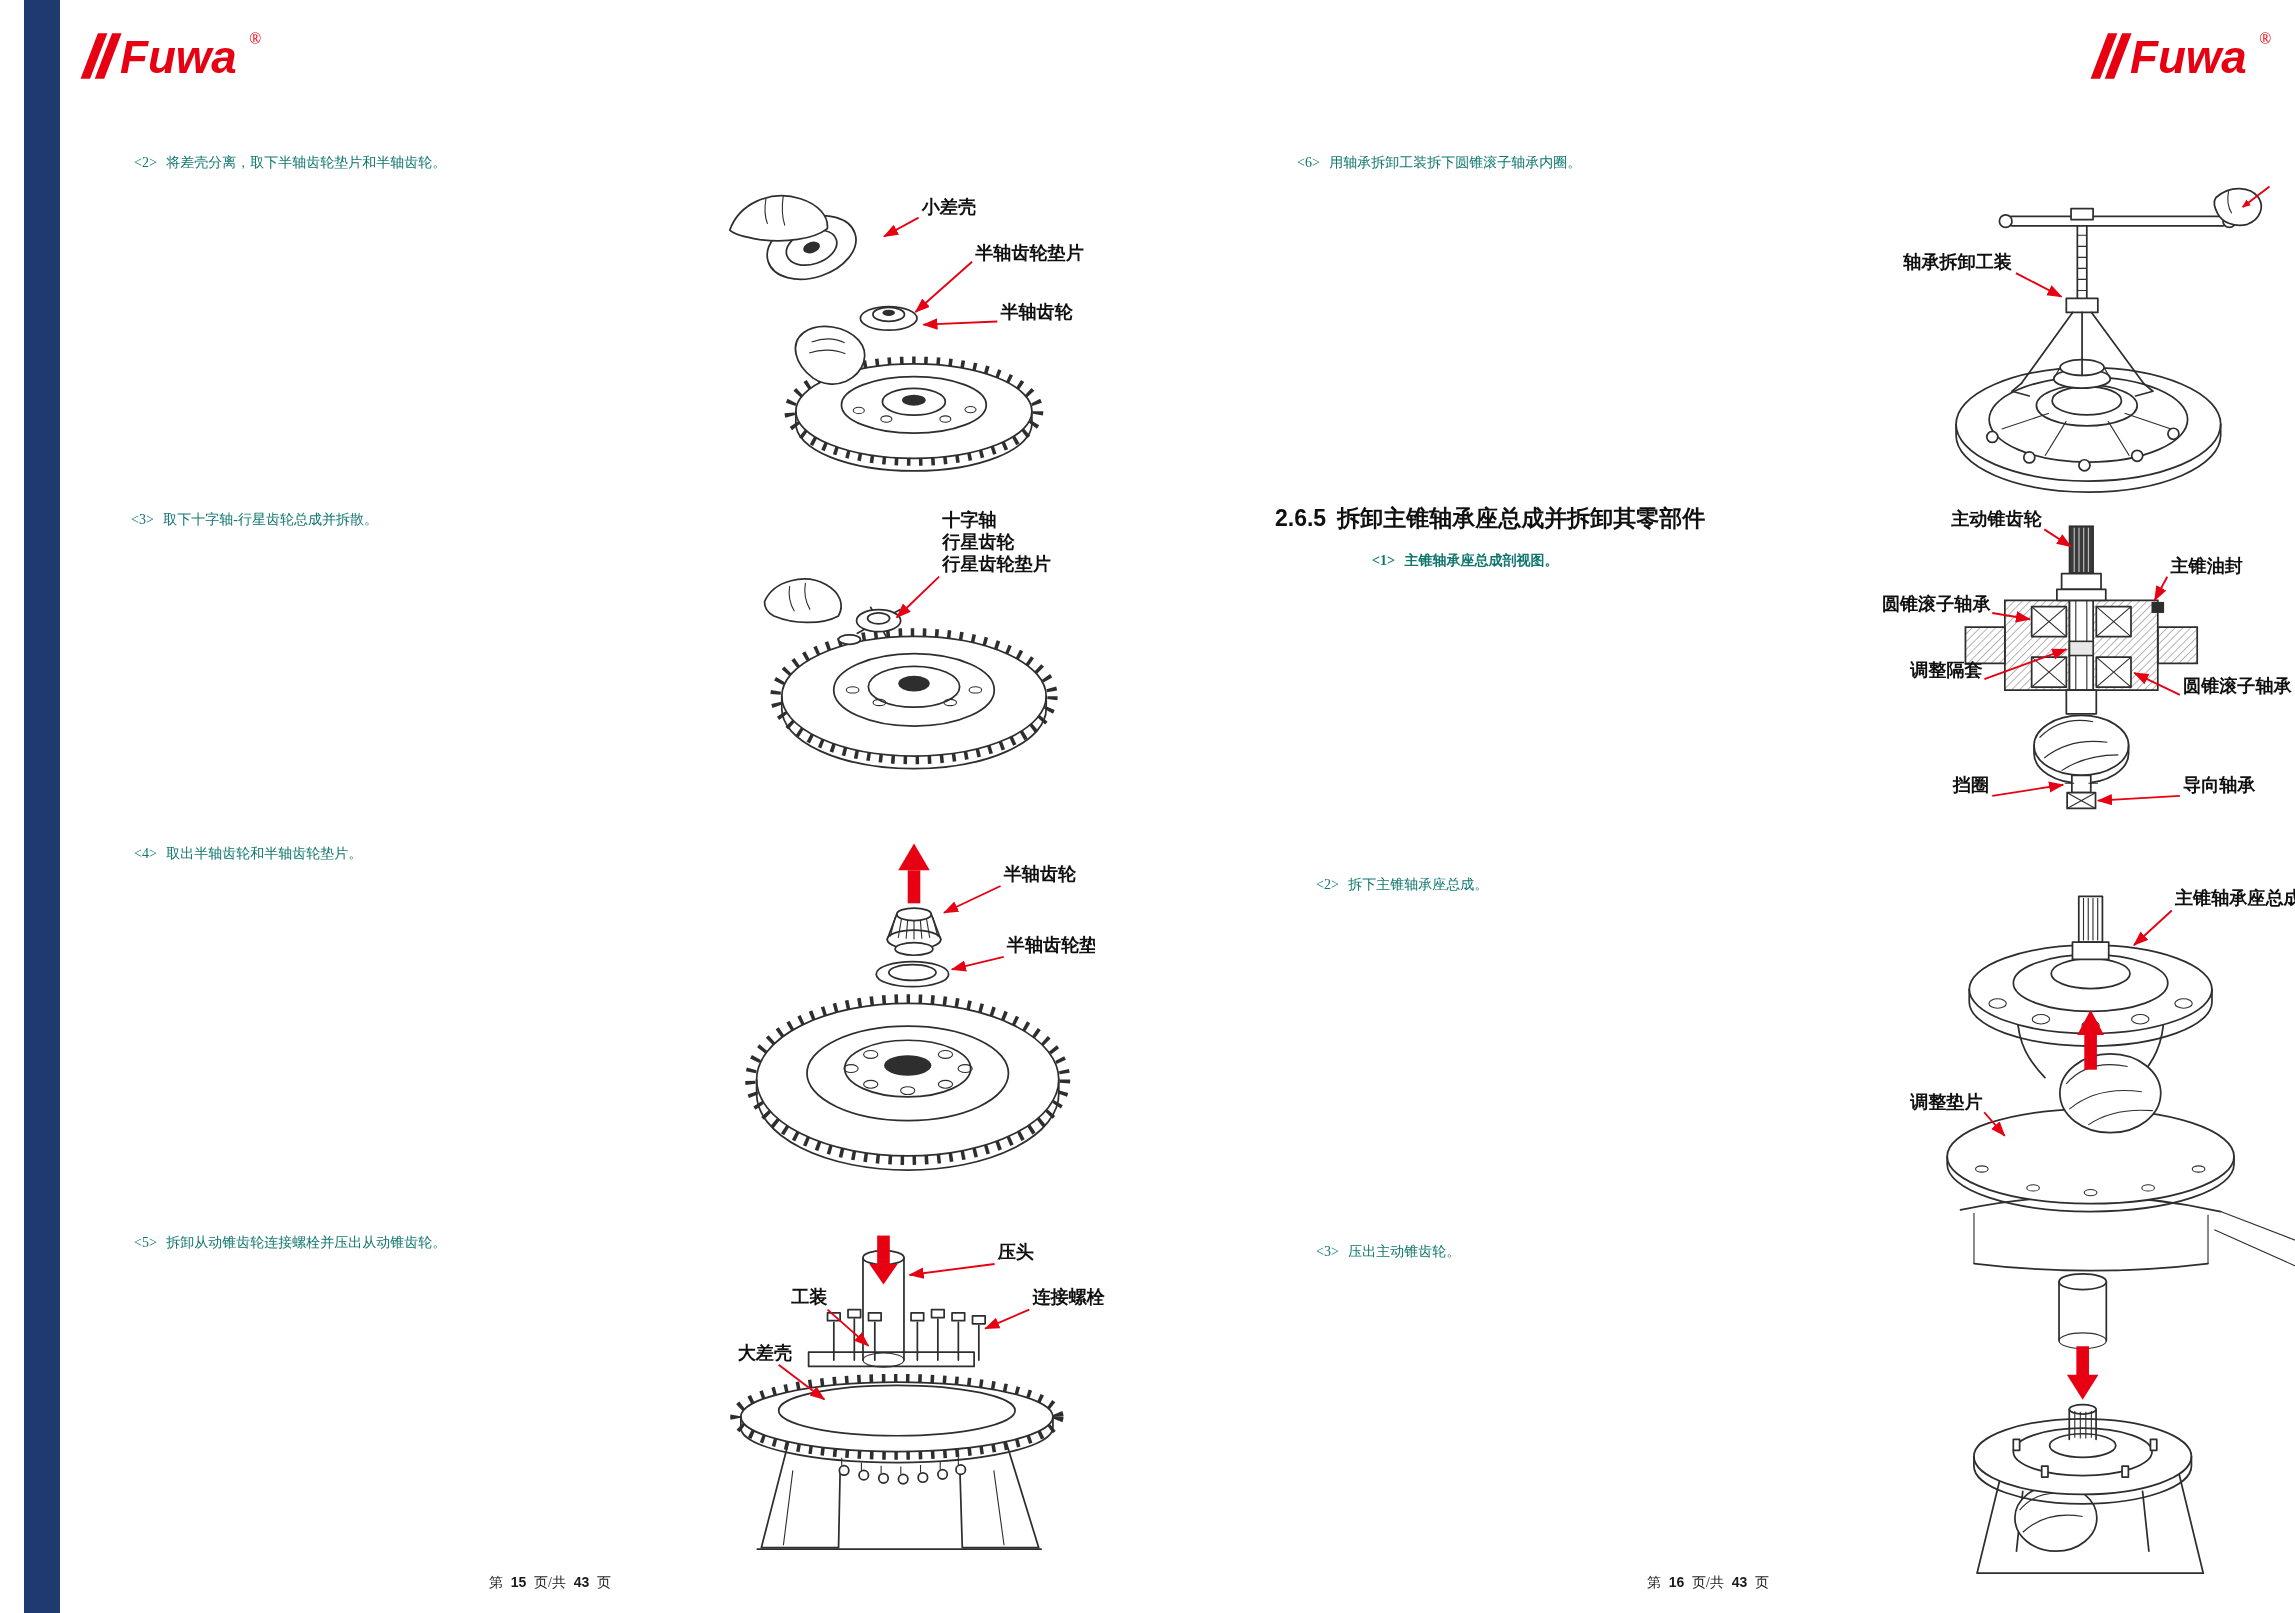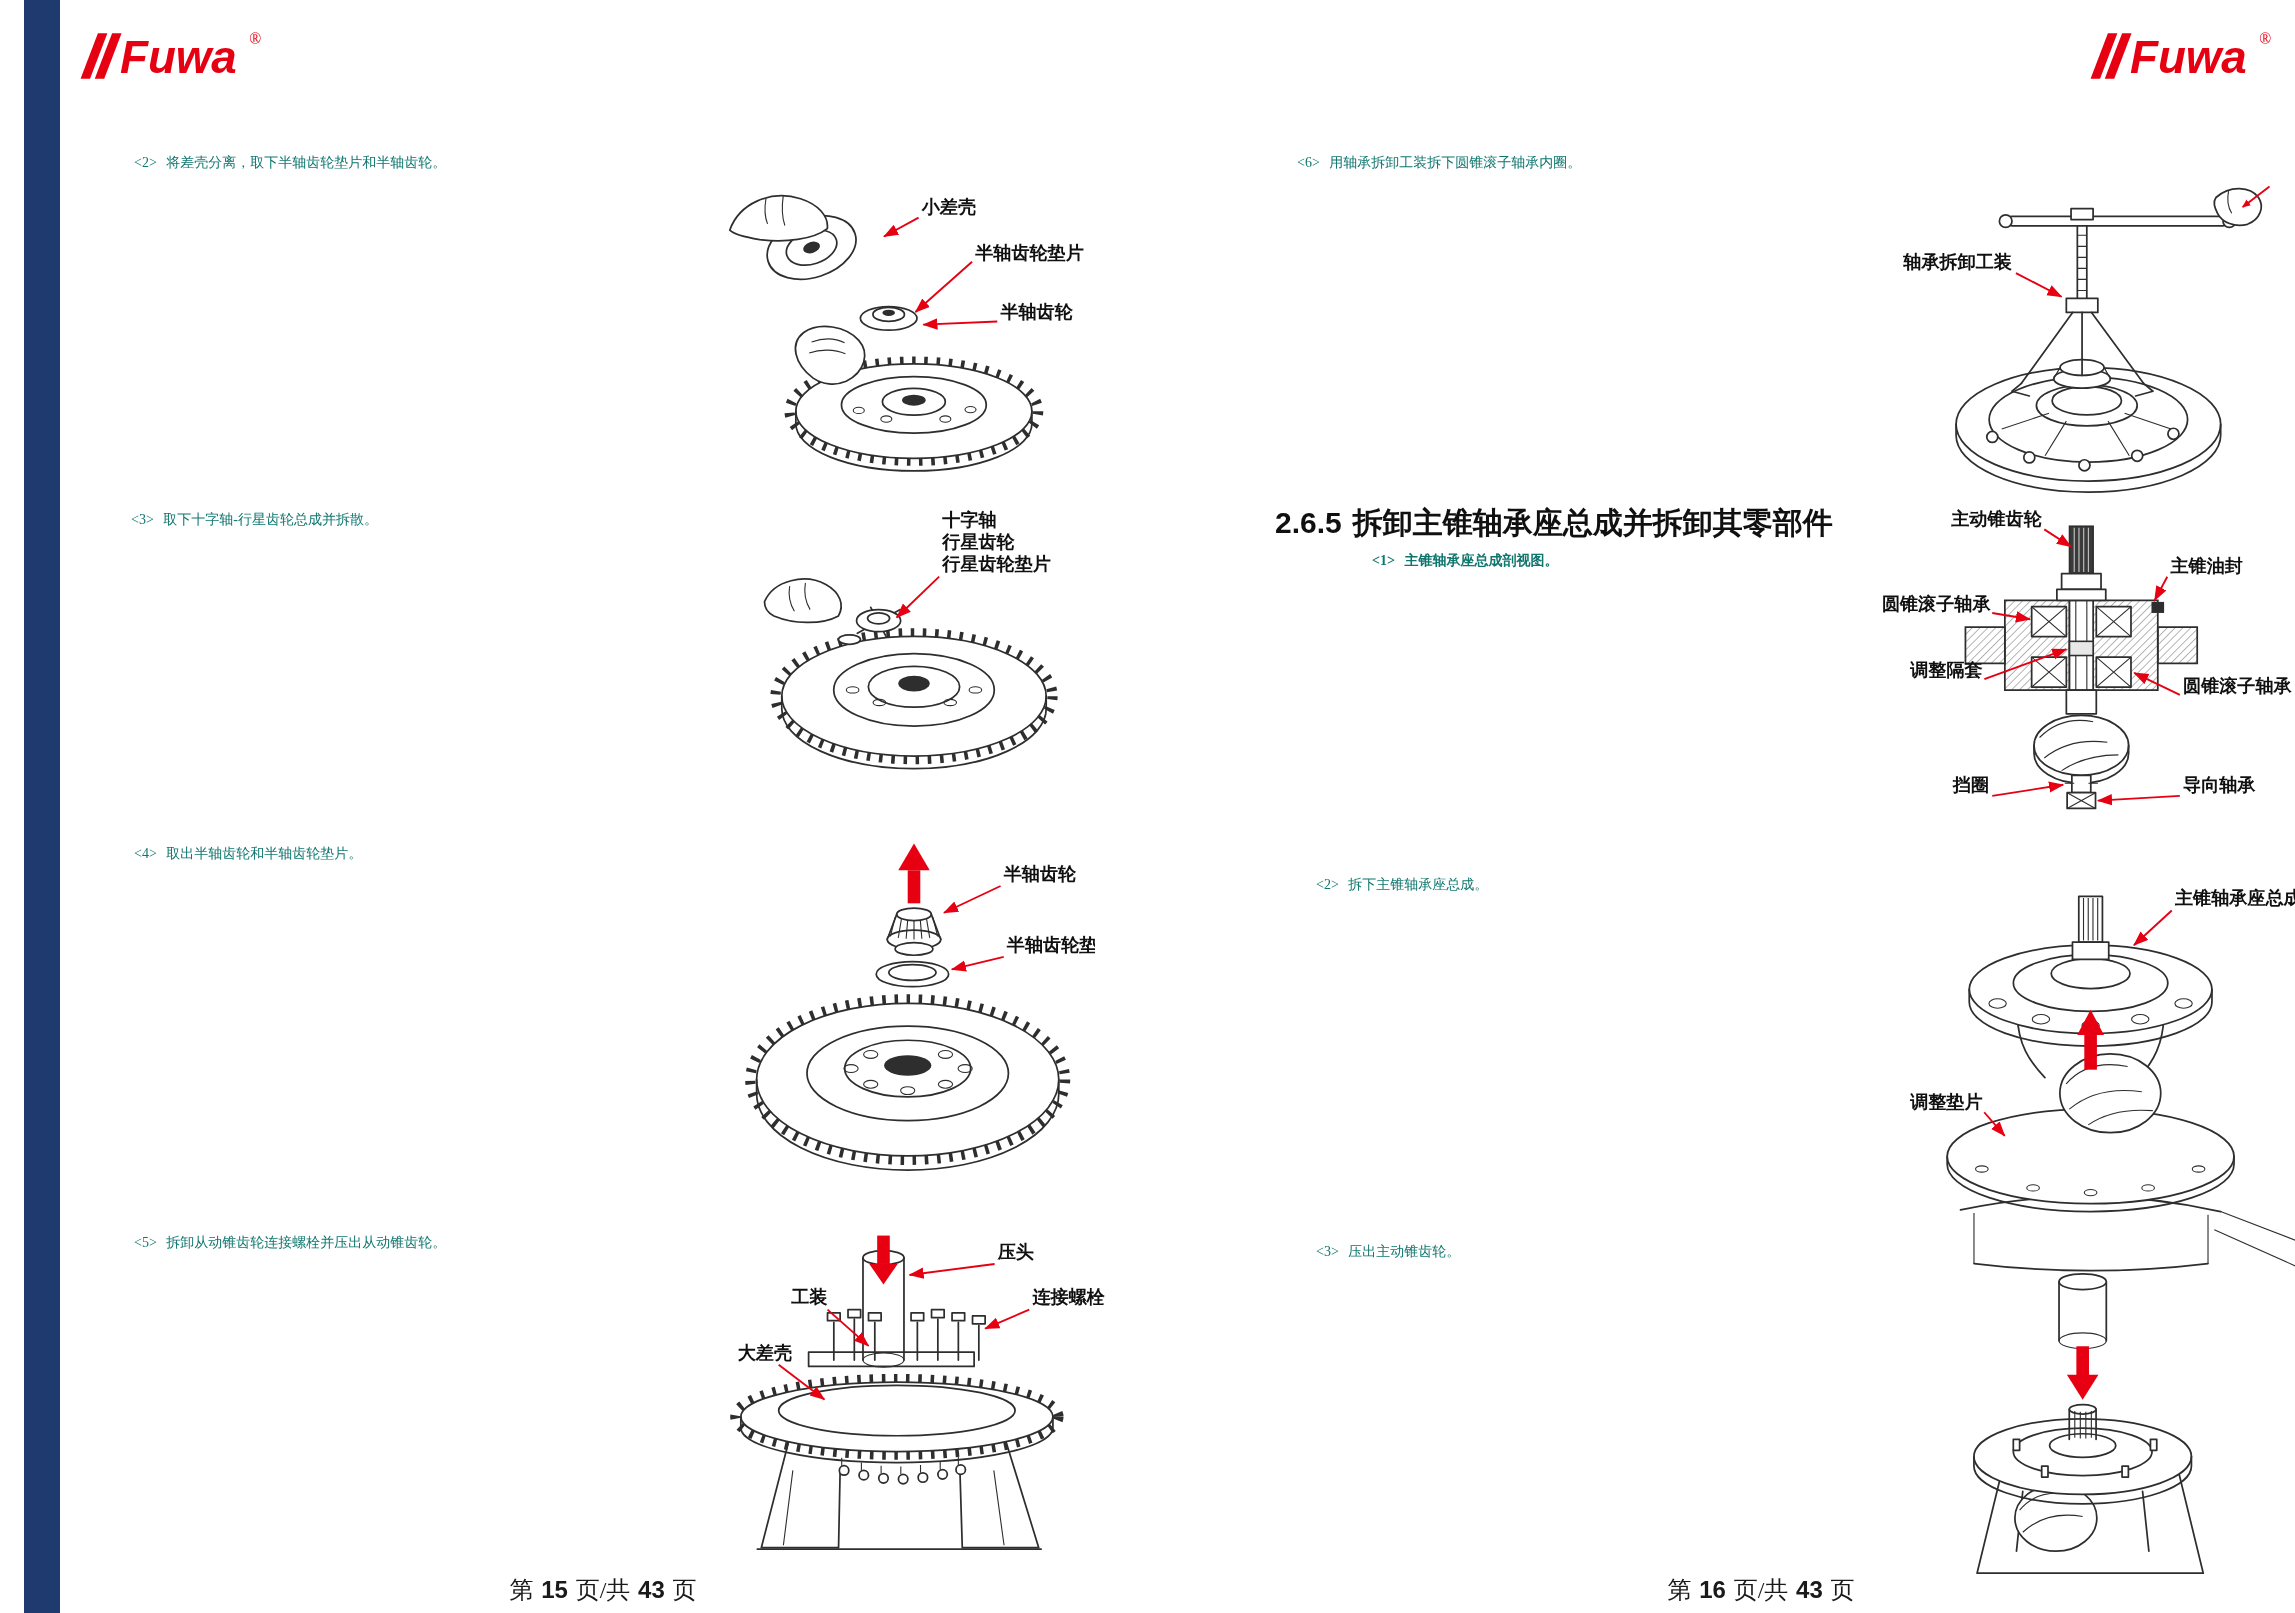--- a/index.html
+++ b/index.html
@@ -3,23 +3,23 @@
 <meta charset="utf-8">
 <style>
   * { margin:0; padding:0; box-sizing:border-box; }
   html,body { background:#ffffff; }
   body { font-family:"Liberation Serif", serif; }
   .sheet { position:relative; width:2295px; height:1613px; background:#fff; overflow:hidden;margin-left:24px; }
   .edgebar { position:absolute; left:0; top:0; width:36px; height:1613px; background:#1e3a6e; }
   .logo { position:absolute; }
   .step { position:absolute; font-size:14px; color:#0f766e; white-space:nowrap; }
   .step .num { margin-right:9.5px; }
-  .heading { position:absolute; font-family:"Liberation Sans", sans-serif; font-weight:700; font-size:30px; color:#101010; white-space:nowrap; }
+  .heading { position:absolute; font-family:"Liberation Sans", sans-serif; font-weight:700; font-size:23px; color:#101010; white-space:nowrap; }
   .heading .num { margin-right:11px; }
-  .pagefoot { position:absolute; font-size:24px; color:#1a1a1a; text-align:center; }
+  .pagefoot { position:absolute; font-size:14px; color:#1a1a1a; }
   .pagefoot > * { margin:0 3.9px; }
   .pagefoot b { font-family:"Liberation Sans", sans-serif; }
   .fig { position:absolute; }
   
   .ln  { fill:none; stroke:#2e2e2e; stroke-width:2.2; stroke-linecap:round; stroke-linejoin:round; }
   .lnf { fill:#ffffff; stroke:#2e2e2e; stroke-width:2.2; stroke-linejoin:round; }
   .thin{ fill:none; stroke:#2e2e2e; stroke-width:1.4; }
   .teeth { fill:none; stroke:#2e2e2e; stroke-width:13; stroke-dasharray:4.5 11; }
   .dk  { fill:#2e2e2e; }
   .lead{ fill:none; stroke:#e60012; stroke-width:2.4; }

